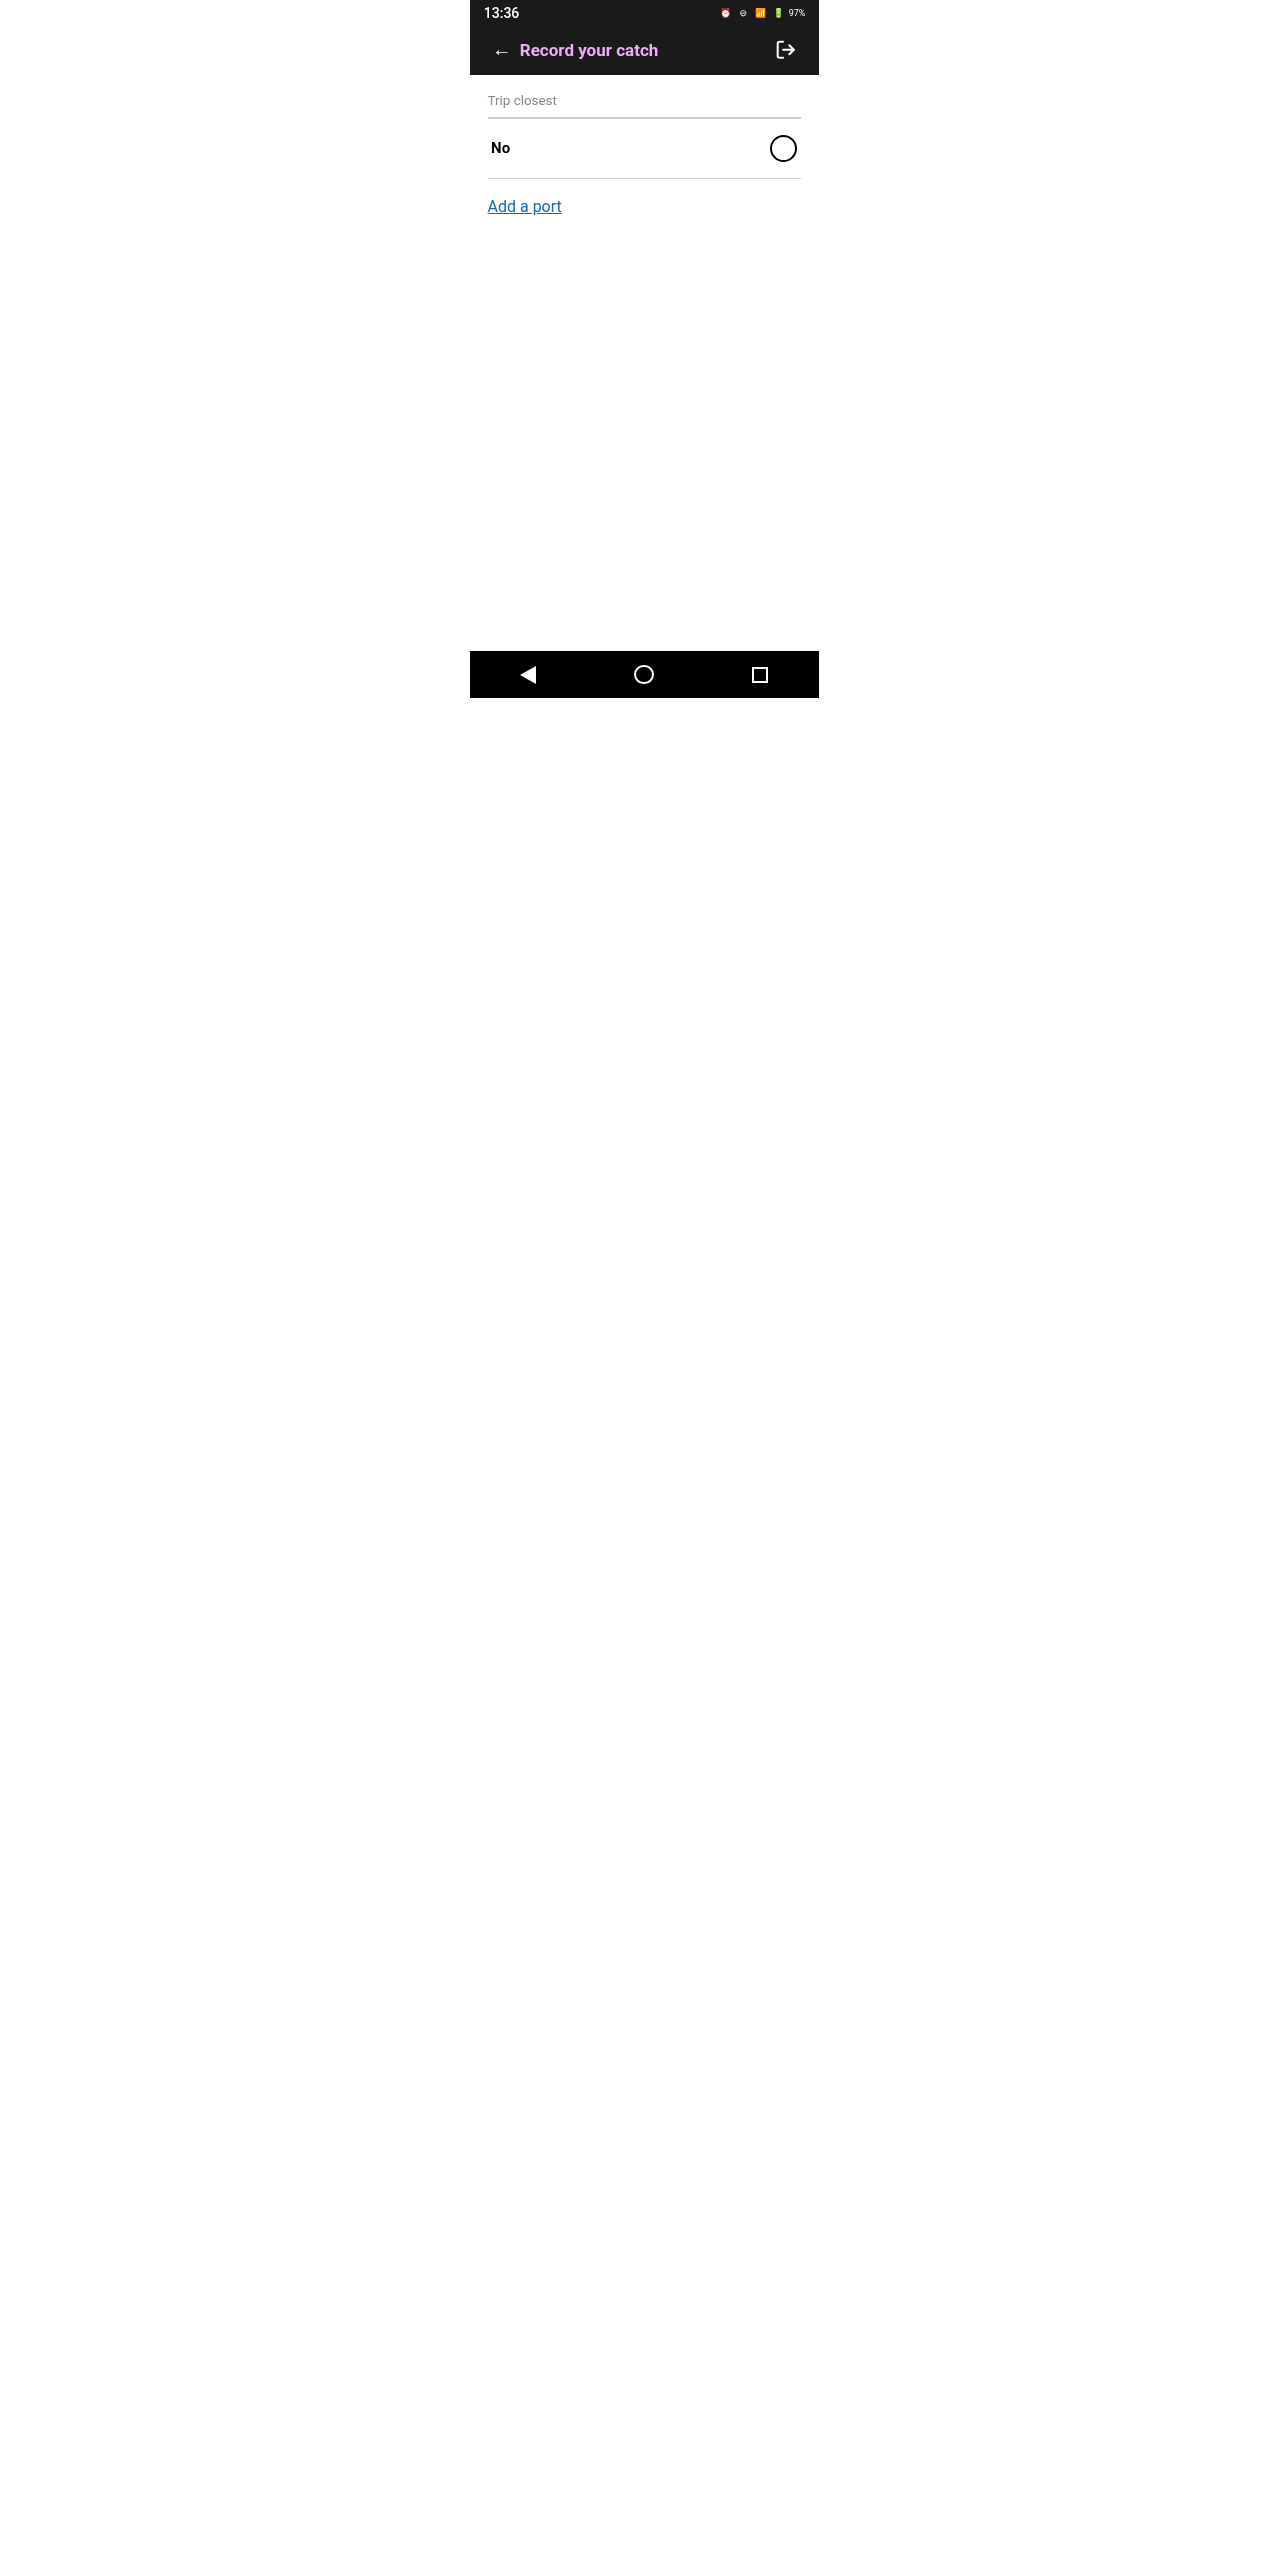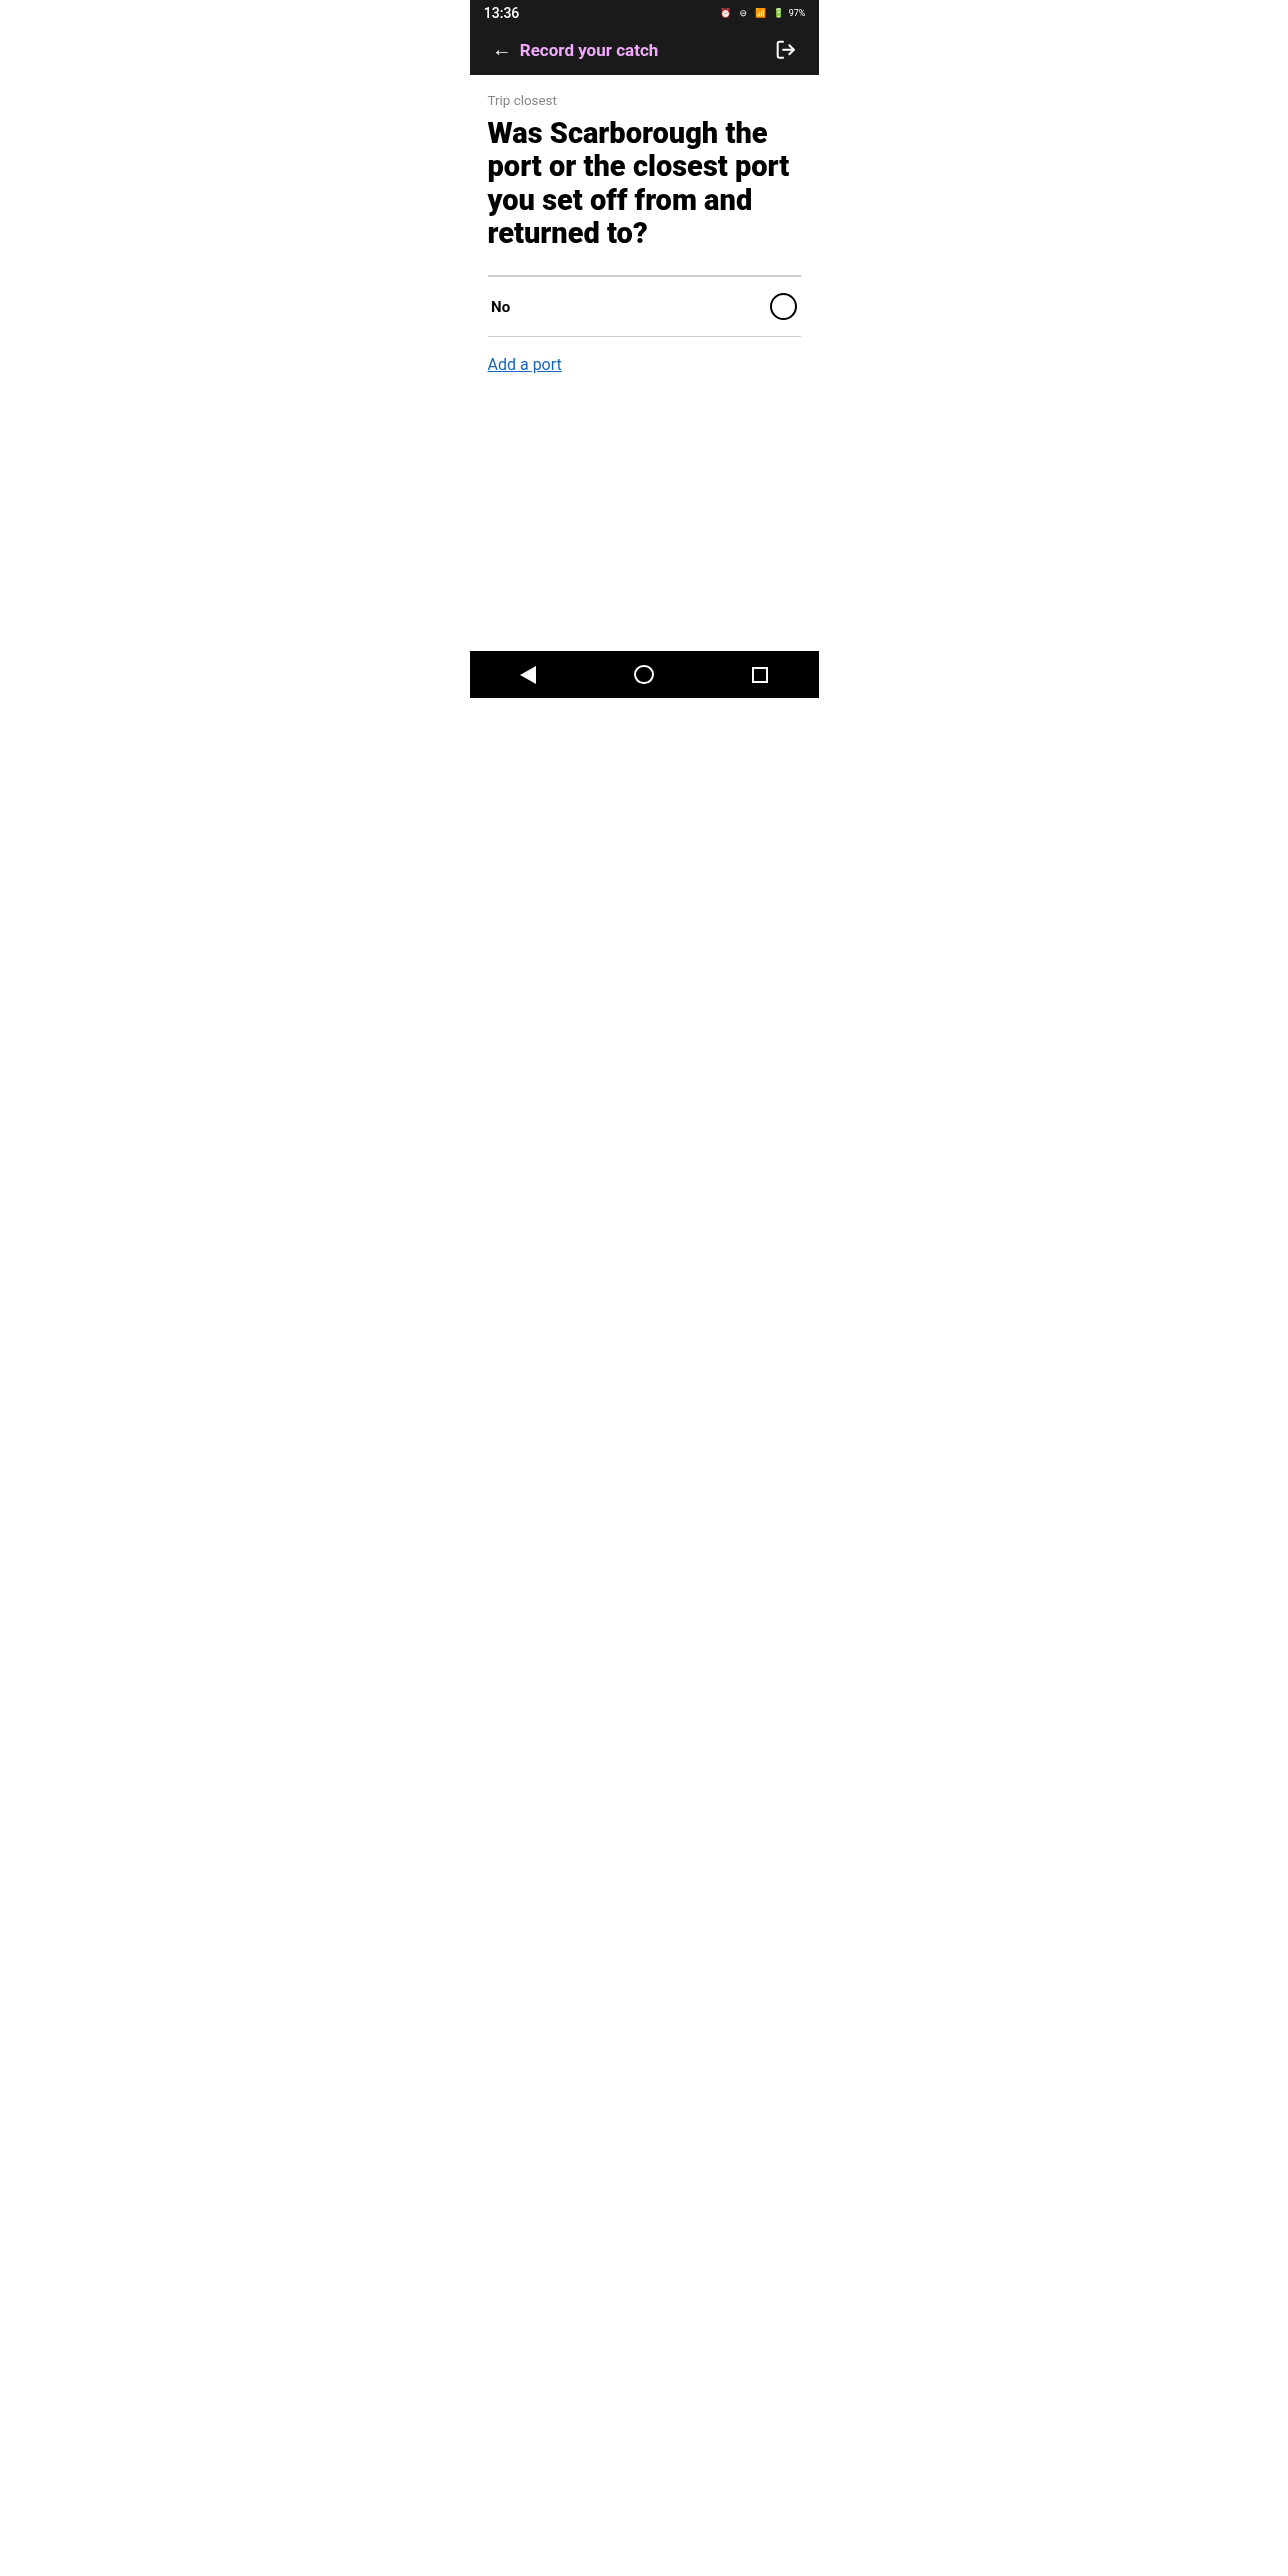--- a/index.html
+++ b/index.html
@@ -230,21 +230,20 @@
     <svg class="logout-svg" viewBox="0 0 24 24" fill="none" stroke="#ffffff" stroke-width="2.2" stroke-linecap="round" stroke-linejoin="round">
       <path d="M9 21H5a2 2 0 0 1-2-2V5a2 2 0 0 1 2-2h4"></path>
       <polyline points="16 17 21 12 16 7"></polyline>
       <line x1="21" y1="12" x2="9" y2="12"></line>
     </svg>
   </div>
 </div>
 
 <div class="main-content">
   <div class="section-label">Trip closest</div>
-  <div class="question-text">Was Scarborough the port or the closest port you set off from and returned to?</div>
 
   <div class="divider"></div>
 
   
 
   <div class="divider"></div>
 
   
   <div class="option-row">
     <span class="option-label">No</span>

